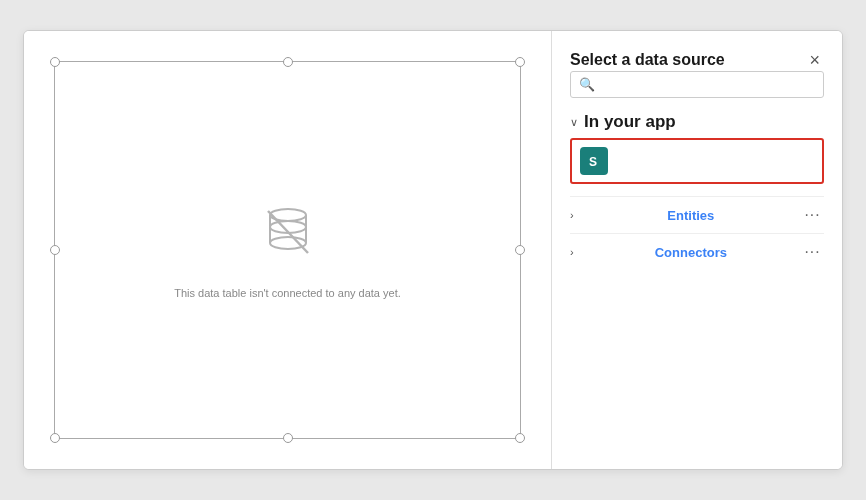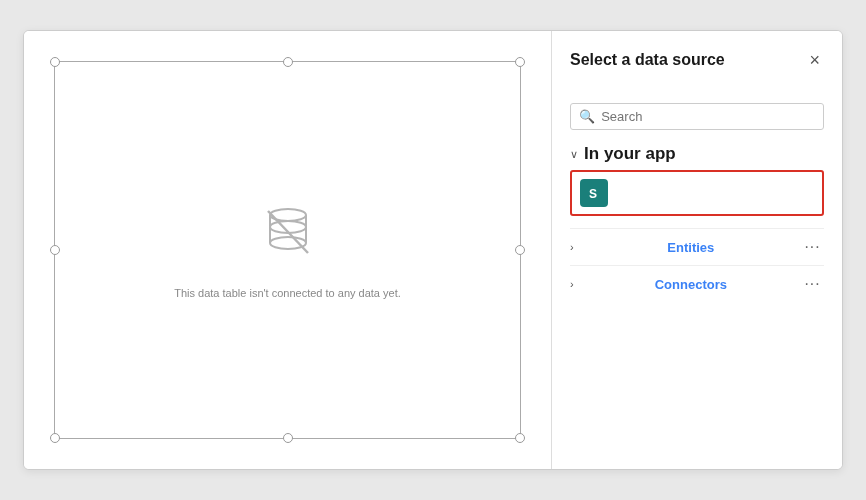--- a/index.html
+++ b/index.html
@@ -88,21 +88,21 @@
       background: #fff;
       display: flex;
       flex-direction: column;
       padding: 18px 18px 18px 18px;
     }
 
     .panel-header {
       display: flex;
       align-items: center;
       justify-content: space-between;
-      margin-bottom: 32px;
+      margin-bottom: 0;
     }
 
     .panel-title {
       font-size: 16px;
       font-weight: 600;
       color: #1a1a1a;
     }
 
     .close-btn {
       background: none;
@@ -281,21 +281,20 @@
 
   <div class="side-panel">
 
     <div class="panel-header">
       <span class="panel-title">Select a data source</span>
       <button class="close-btn">×</button>
     </div>
 
     <div class="search-box">
       <span class="search-icon">🔍</span>
-      <input class="search-input" type="text" placeholder="Search" style="">
     </div>
 
     <div class="section-header">
       <span class="chevron">∨</span>
       <span class="section-label">In your app</span>
     </div>
 
     <div class="item-list">
       <div class="data-item selected">
         <div class="item-icon">

